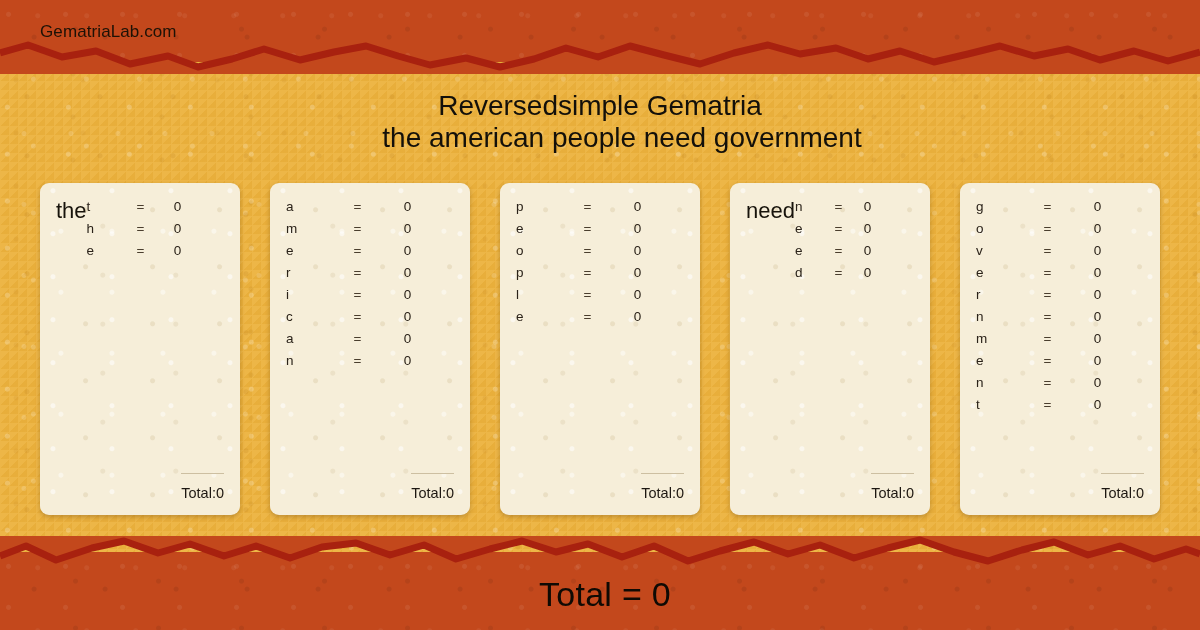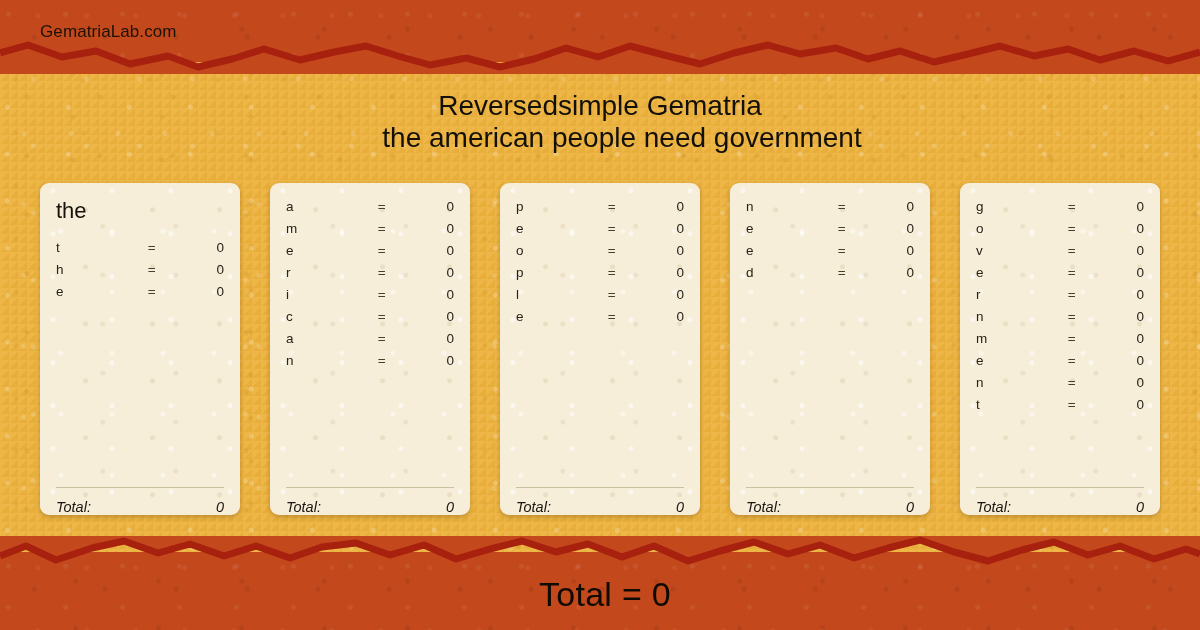--- a/index.html
+++ b/index.html
@@ -122,21 +122,21 @@
     padding: 16px 16px 0 16px;
     background-color: #f6eed9;
     background-image:
       radial-gradient(circle at 22% 18%, rgba(255,255,255,.55) 0 2px, transparent 3px),
       radial-gradient(circle at 68% 47%, rgba(206,188,146,.30) 0 2px, transparent 3px),
       radial-gradient(circle at 41% 79%, rgba(255,255,255,.45) 0 2px, transparent 3px),
       radial-gradient(circle at 86% 88%, rgba(206,188,146,.25) 0 2px, transparent 3px);
     background-size: 59px 43px, 67px 57px, 51px 61px, 73px 49px;
     box-shadow: 0 2px 5px rgba(95,57,10,.33);
     display: flex;
-    flex-direction: column;
+    flex-direction: row;
   }
   .card-title {
     font-size: 22px;
     color: #17130b;
     line-height: 1.1;
     margin-bottom: 17px;
     white-space: nowrap;
   }
   .letter-rows {
     flex: 1 1 auto;
@@ -147,21 +147,21 @@
     height: 22px;
     font-size: 13.5px;
     color: #2a2219;
   }
   .lr-char { width: 44%; }
   .lr-eq   { width: 26%; text-align: center; color: #4a3e2e; }
   .lr-val  { width: 30%; text-align: right; }
 
   .card-footer {
     margin-top: auto;
-    font-style: italic;
+    padding-bottom: 14px;
   }
   .divider {
     height: 1px;
     background: #cdbfa1;
     margin-bottom: 11px;
   }
   .total-row {
     display: flex;
     justify-content: space-between;
     font-size: 14.5px;
@@ -312,20 +312,21 @@
       <div class="card-footer">
         <div class="divider"></div>
         <div class="total-row">
           <span>Total:</span>
           <span>0</span>
         </div>
       </div>
     </div>
 
     <div class="card">
+      <div class="card-title">need</div>
       <div class="letter-rows">
         <div class="letter-row">
           <span class="lr-char">n</span>
           <span class="lr-eq">=</span>
           <span class="lr-val">0</span>
         </div>
         <div class="letter-row">
           <span class="lr-char">e</span>
           <span class="lr-eq">=</span>
           <span class="lr-val">0</span>

